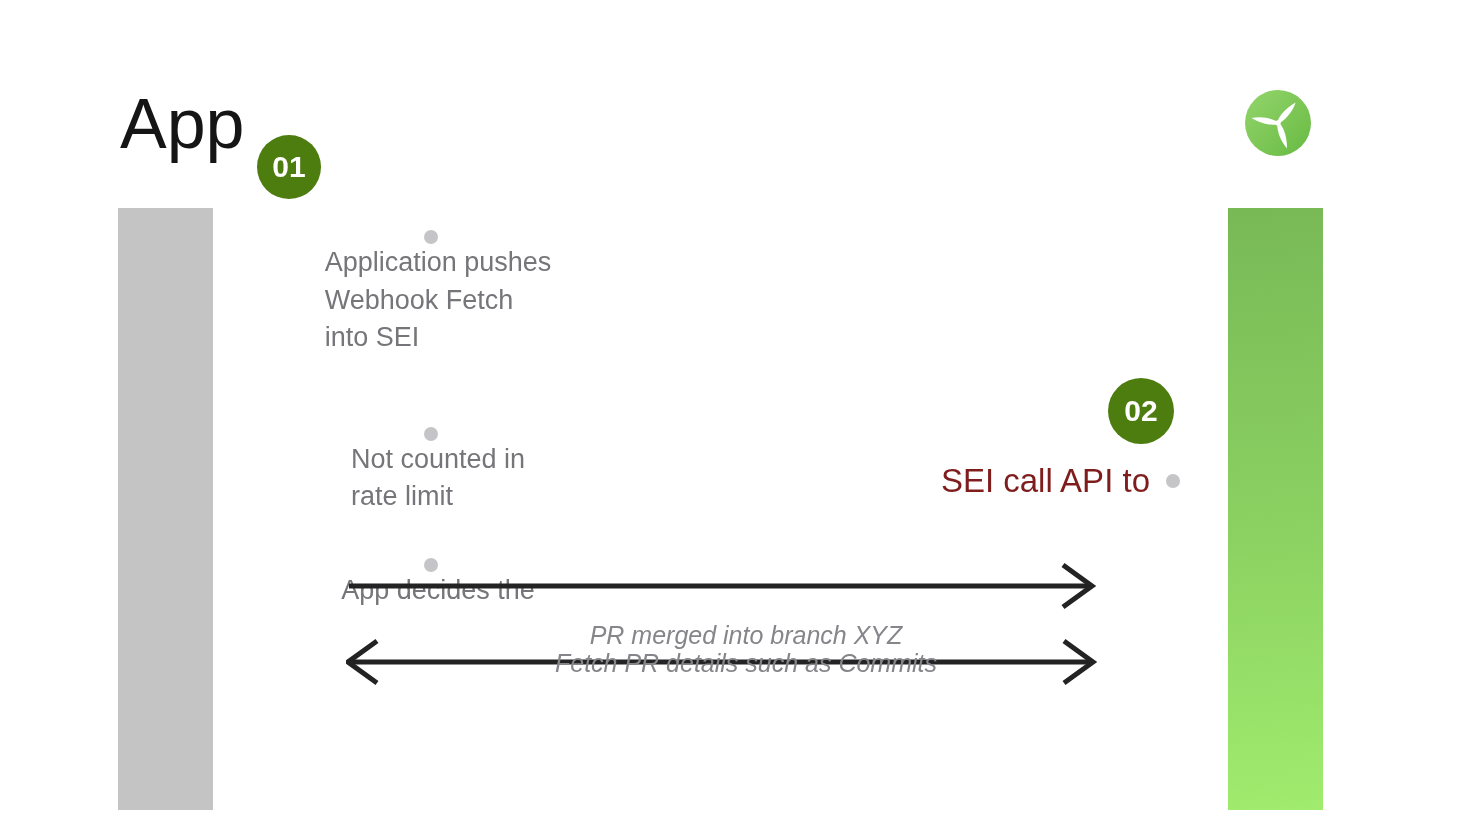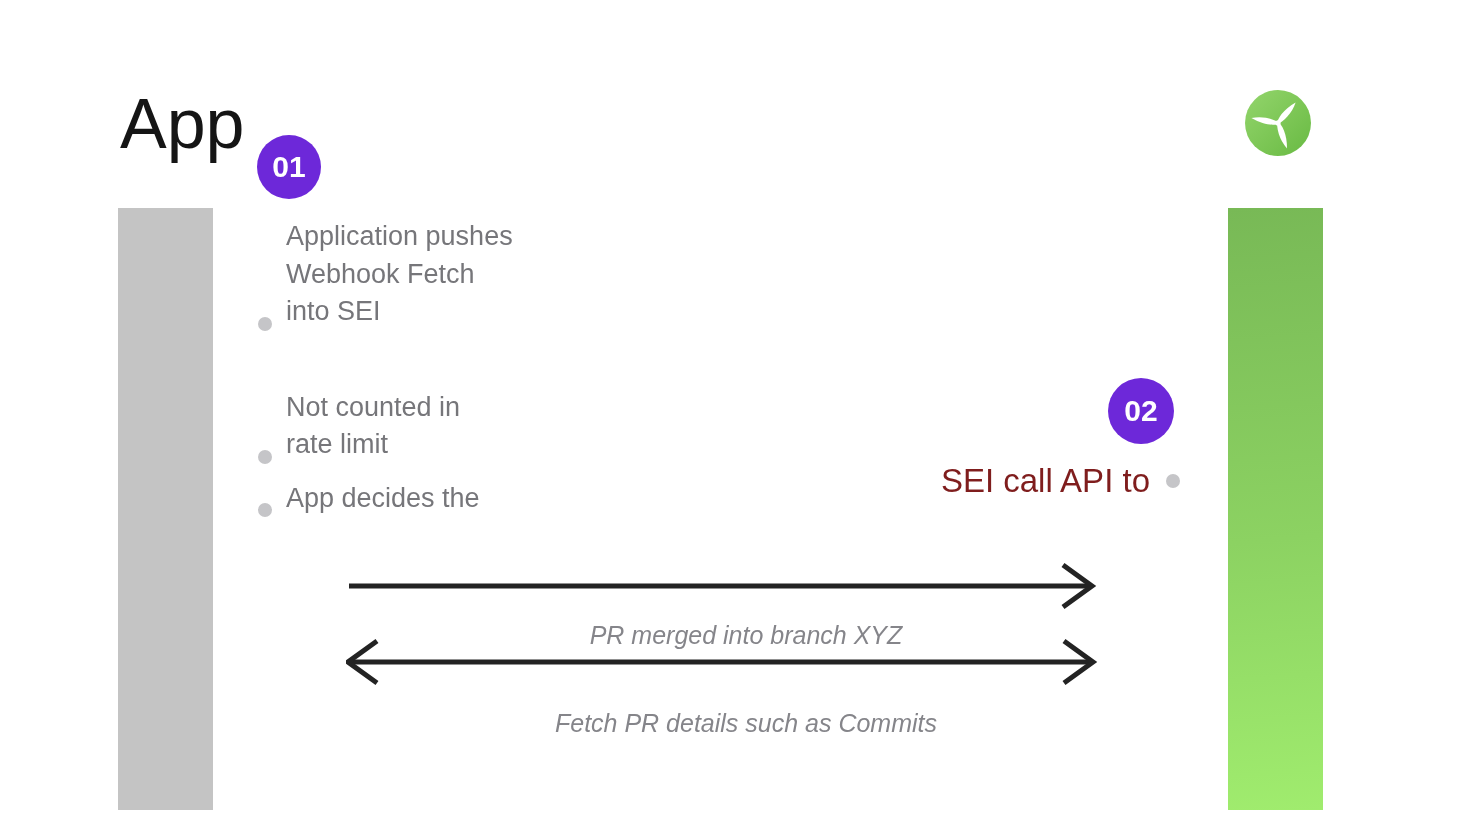--- a/index.html
+++ b/index.html
@@ -13,29 +13,29 @@
   }
   .bar{position:absolute;top:208px;width:95px;height:602px;}
   .bar-left{left:118px;background:#c4c4c4;}
   .bar-right{left:1228px;background:linear-gradient(175deg,#78b956 0%,#8cd262 55%,#a0ec6e 100%);}
   .logo{
     position:absolute;left:1245px;top:90px;width:66px;height:66px;border-radius:50%;
     background:linear-gradient(135deg,#93d56c 0%,#7cc655 55%,#68ba43 100%);
   }
   .logo svg{position:absolute;left:0;top:0;}
   .badge{
-    position:absolute;border-radius:50%;background:#6d28d9;color:#ffffff;
+    position:absolute;border-radius:50%;background:#4d7c0f;color:#ffffff;
     font-weight:bold;display:flex;align-items:center;justify-content:center;
   }
   .badge-01{left:257px;top:135px;width:64px;height:64px;font-size:30px;}
   .badge-02{left:1108px;top:378px;width:66px;height:66px;font-size:30px;}
   .bullet-list{position:absolute;left:258px;top:218px;width:360px;}
-  .bullet-item{display:flex;align-items:flex-end;}
+  .bullet-item{display:flex;align-items:center;flex-direction:column;}
   .bullet-item + .bullet-item{margin-top:58px;}
-  .bullet-item.tight{margin-top:16px;}
+  .bullet-item.tight{margin-top:30px;}
   .bullet-dot{
     flex:0 0 auto;width:14px;height:14px;border-radius:50%;background:#c5c5c8;
     margin-top:12px;margin-right:14px;
   }
   .bullet-text{font-size:27px;line-height:37.5px;color:#76767a;}
   .bullet-text span{display:block;}
   .step2-text{
     position:absolute;left:840px;top:462px;width:310px;text-align:right;
     font-size:33px;line-height:37.5px;color:#7f1d1d;
   }
@@ -45,21 +45,21 @@
     background:#c5c5c8;
   }
   .arrow-svg{position:absolute;left:346px;width:752px;height:56px;}
   .arrow-1{top:558px;}
   .arrow-2{top:634px;}
   .arrow-label{
     position:absolute;left:368px;width:756px;text-align:center;
     font-style:italic;font-size:25px;line-height:30px;color:#85858a;
   }
   .label-1{top:596px;margin-top:24px;}
-  .label-2{top:708px;}
+  .label-2{top:648px;}
 </style>
 </head>
 <body>
 
 <div class="canvas">
 
   <div class="app-title">App</div>
 
   <div class="bar bar-left"></div>
   <div class="bar bar-right"></div>

